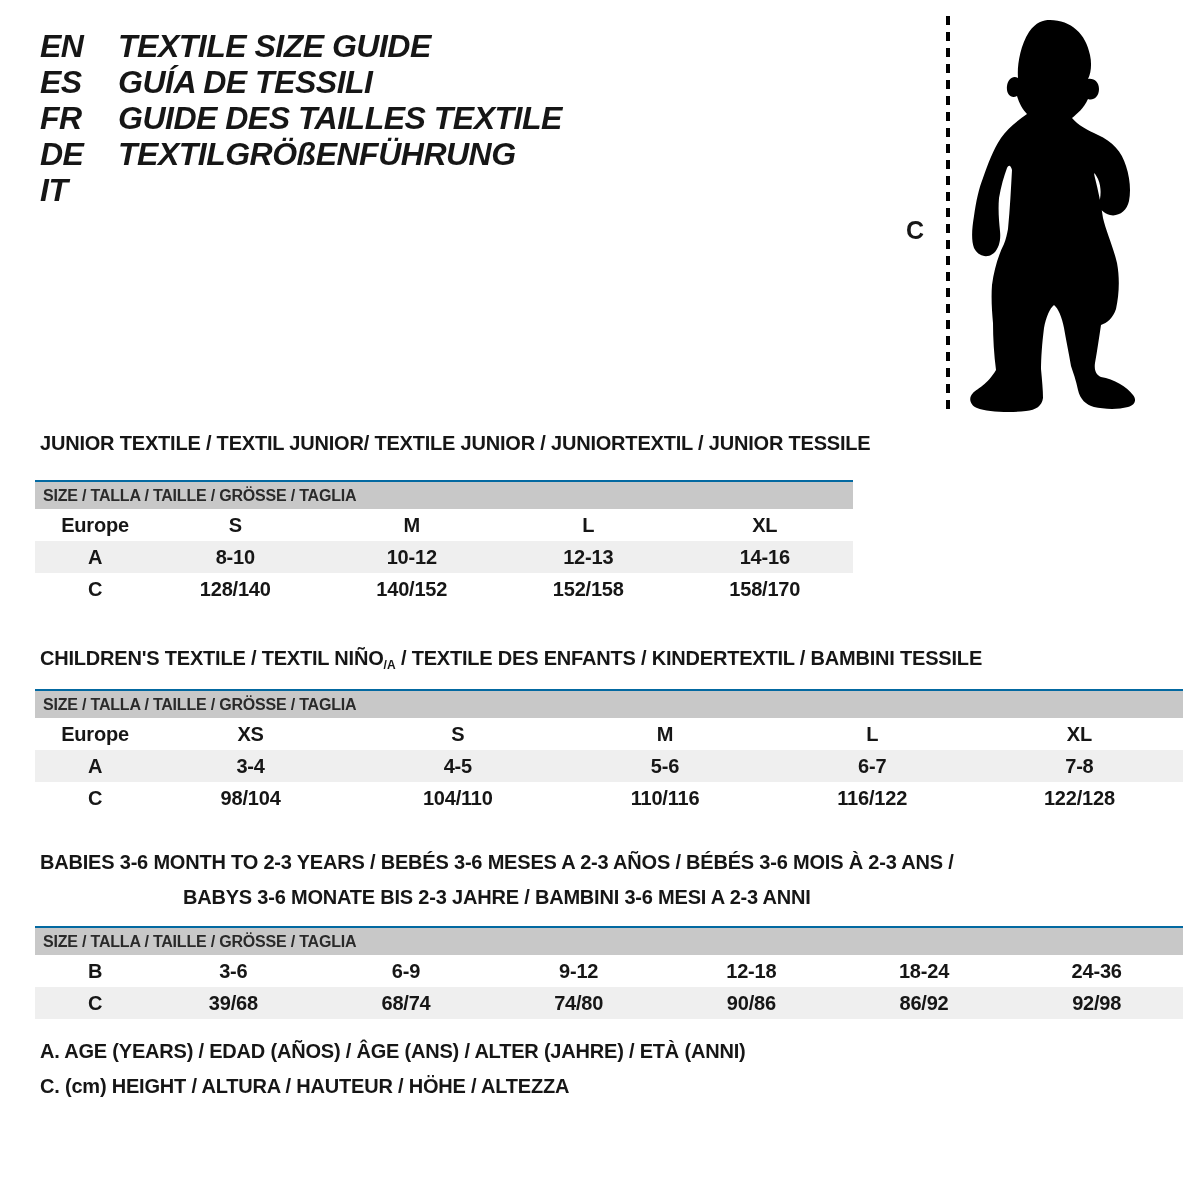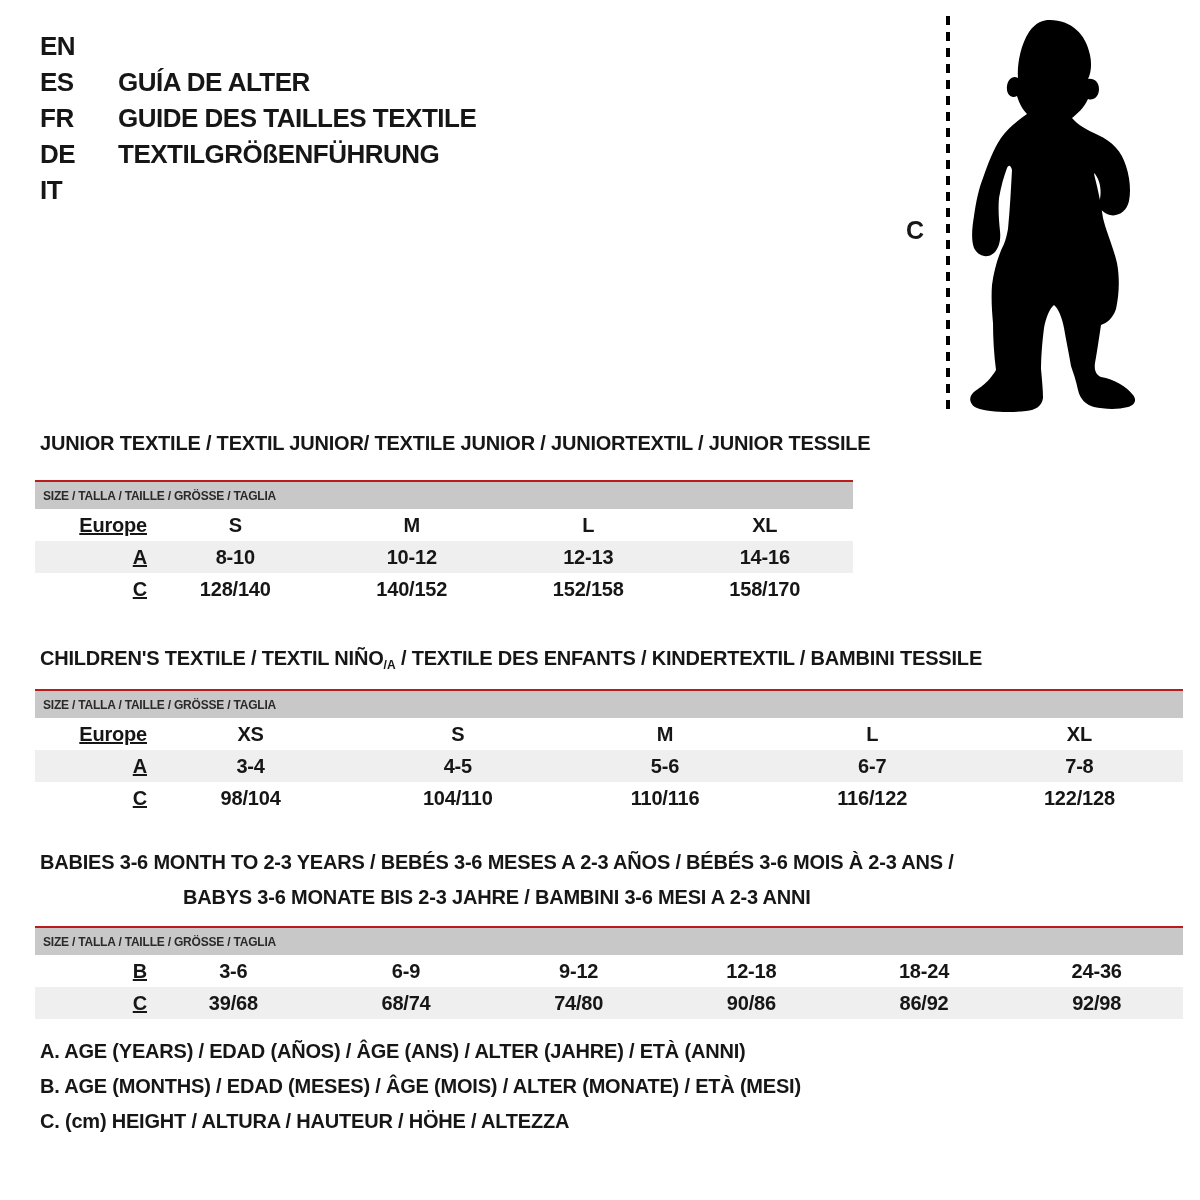--- a/index.html
+++ b/index.html
@@ -9,47 +9,47 @@
     font-family:"Liberation Sans", sans-serif;
     font-weight:bold;
     color:#161616;
     position:relative;
     overflow:hidden;
   }
   .abs { position:absolute; }
 
   
   .lang-list { left:40px; top:28px; }
-  .lang-row { display:flex; align-items:center; height:36px; font-size:26px; letter-spacing:-0.5px; white-space:nowrap; }
+  .lang-row { display:flex; align-items:center; height:36px; font-size:32px; letter-spacing:-0.5px; white-space:nowrap;font-style:italic; }
   .lang-code { width:78px; }
 
   
   .height-line {
     left:946px; top:16px; width:4px; height:399px;
     background:repeating-linear-gradient(to bottom,#000 0 9px,transparent 9px 16px);
   }
   .height-label { left:906px; top:216px; font-size:25px; }
 
   
   .section-title { font-size:20px; letter-spacing:-0.2px; white-space:nowrap; }
   .title-sub { font-size:12px; vertical-align:-4px; letter-spacing:0; }
 
   
   .size-table { left:35px; }
   .thead {
-    background:#c8c8c8; border-top:2px solid #b91c1c;
+    background:#c8c8c8; border-top:2px solid #0369a1;
     height:29px; display:flex; align-items:center;
     padding-left:8px; box-sizing:border-box;
-    font-size:12px; letter-spacing:-0.2px; color:#2a2a2a;
+    font-size:16px; letter-spacing:-0.2px; color:#2a2a2a;
   }
   .trow { display:grid; height:32px; align-items:center; font-size:20px; letter-spacing:-0.2px; }
   .cols4 { grid-template-columns:112px repeat(4,1fr); }
   .cols5 { grid-template-columns:112px repeat(5,1fr); }
   .cols6 { grid-template-columns:112px repeat(6,1fr); }
-  .trow .c0 { padding-left:8px; text-align:right;text-decoration:underline; }
+  .trow .c0 { padding-left:8px; text-align:center; }
   .trow .c  { text-align:center; }
   .alt { background:#efefef; }
 
   #junior-title   { left:40px; top:432px; }
   #junior-table   { top:480px; width:818px; }
   #children-title { left:40px; top:639px;margin-top:8px; }
   #children-table { top:689px; width:1148px; }
   #babies-title   { left:40px; top:845px; line-height:35px;text-align:center; }
   #babies-table   { top:926px; width:1148px; }
 
@@ -57,24 +57,25 @@
   .legend { left:40px; top:1034px; font-size:20px; line-height:35px; letter-spacing:-0.2px; white-space:nowrap; }
 
   .baby-svg { left:965px; top:17px; }
 </style>
 </head>
 <body>
 
 <div class="abs lang-list">
   <div class="lang-row">
     <span class="lang-code">EN</span>
+    <span>TEXTILE SIZE GUIDE</span>
   </div>
   <div class="lang-row">
     <span class="lang-code">ES</span>
-    <span>GUÍA DE ALTER</span>
+    <span>GUÍA DE TESSILI</span>
   </div>
   <div class="lang-row">
     <span class="lang-code">FR</span>
     <span>GUIDE DES TAILLES TEXTILE</span>
   </div>
   <div class="lang-row">
     <span class="lang-code">DE</span>
     <span>TEXTILGRÖßENFÜHRUNG</span>
   </div>
   <div class="lang-row">
@@ -190,15 +191,14 @@
     <span class="c">68/74</span>
     <span class="c">74/80</span>
     <span class="c">90/86</span>
     <span class="c">86/92</span>
     <span class="c">92/98</span>
   </div>
 </div>
 
 <div class="abs legend">
   <div>A. AGE (YEARS) / EDAD (AÑOS) / ÂGE (ANS) / ALTER (JAHRE) / ETÀ (ANNI)</div>
-  <div>B. AGE (MONTHS) / EDAD (MESES) / ÂGE (MOIS) / ALTER (MONATE) / ETÀ (MESI)</div>
   <div>C. (cm) HEIGHT / ALTURA / HAUTEUR / HÖHE / ALTEZZA</div>
 </div>
 
 </body></html>

